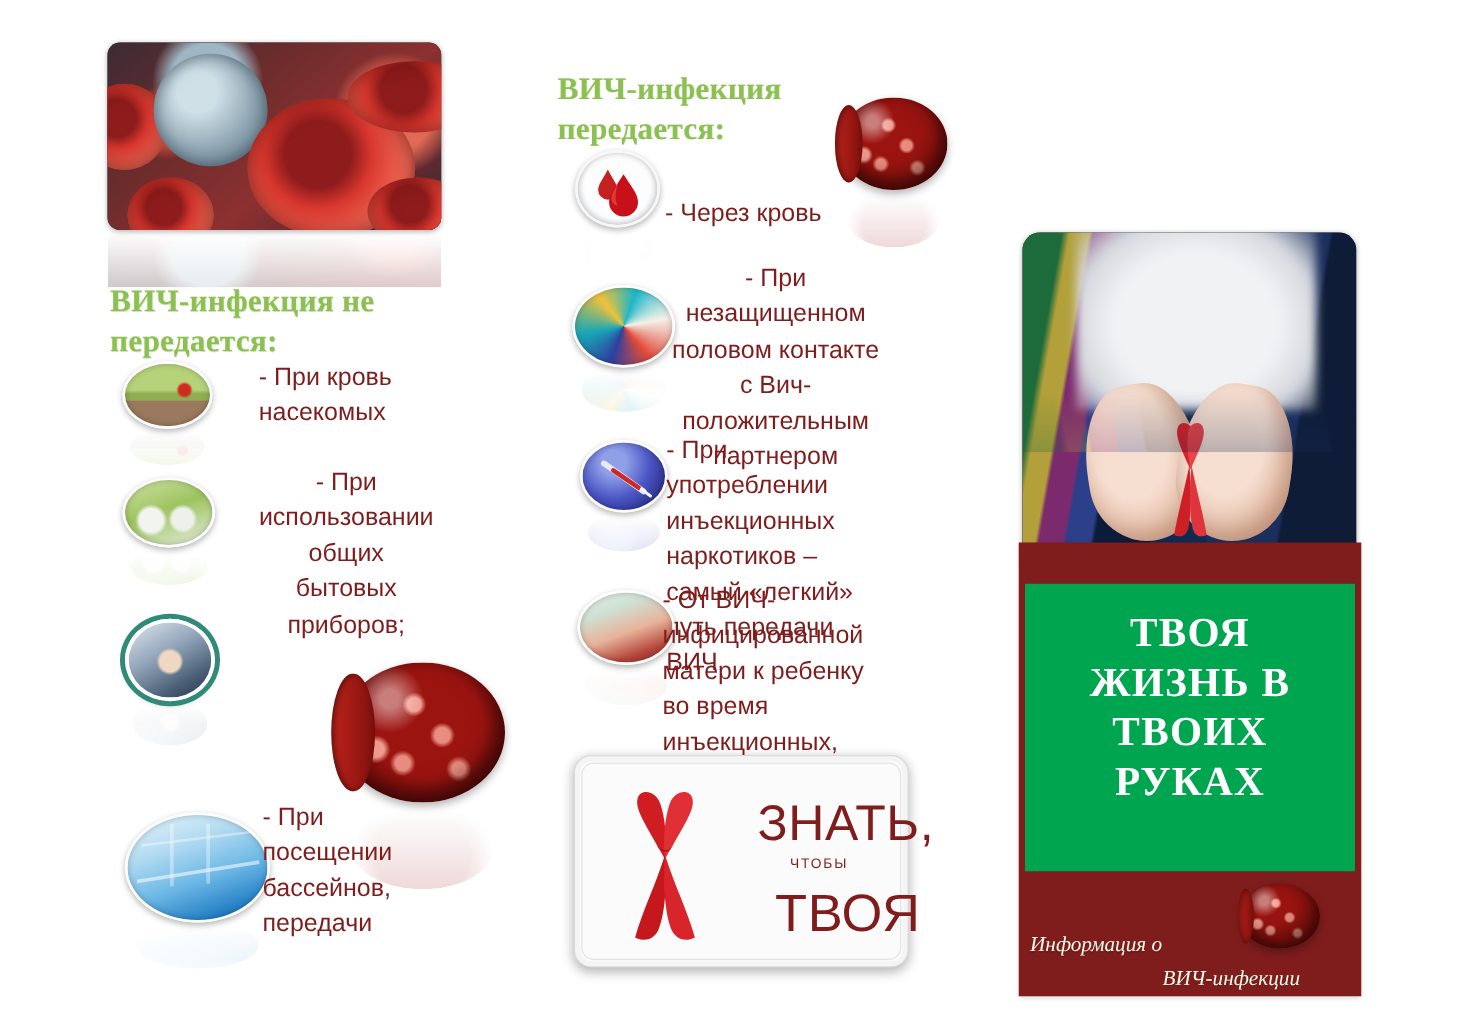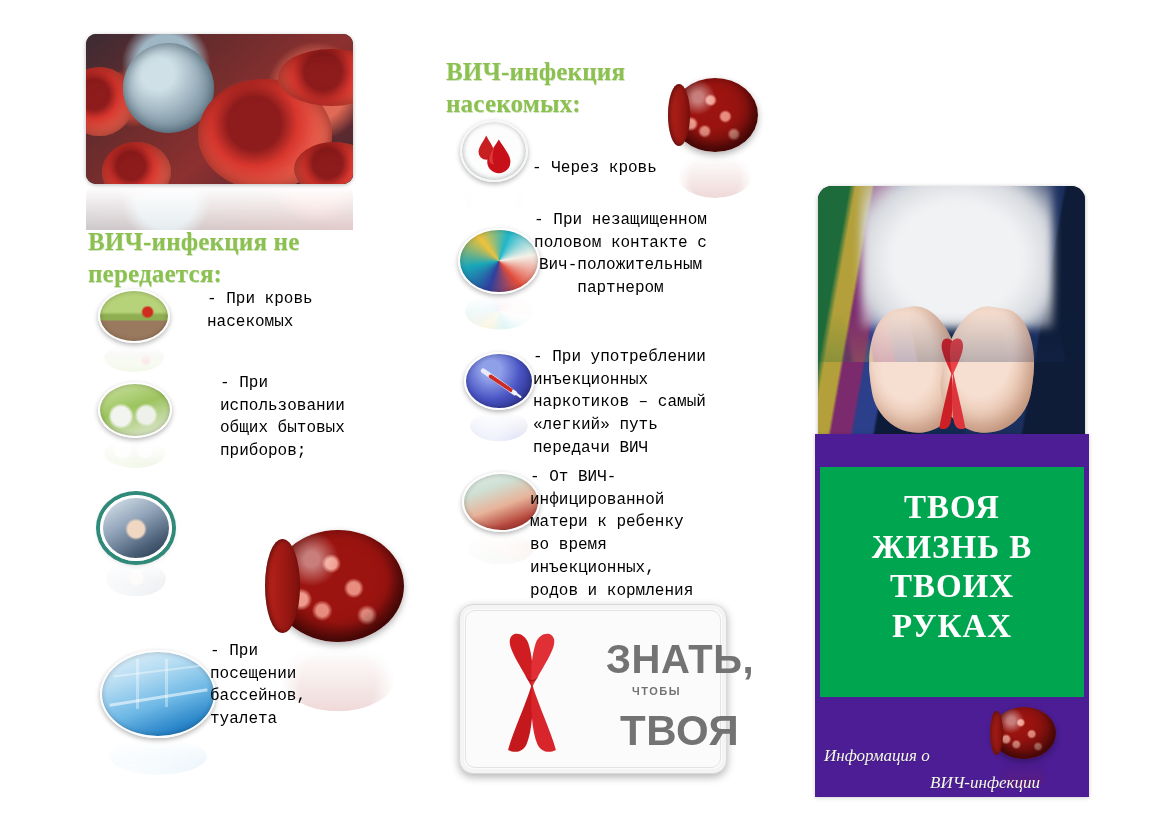--- a/index.html
+++ b/index.html
@@ -11,22 +11,22 @@
   .page{position:absolute;inset:0;}
 
   
   .abs{position:absolute;}
   .heading{
     color:#8CC152;font-family:"Liberation Serif",serif;
     font-weight:bold;font-size:25px;line-height:1.28;letter-spacing:.2px;
     text-shadow:0.5px 0.5px 0 rgba(120,175,70,.35);
   }
   .body-txt{
-    color:#000000;font-family:Liberation Mono, monospace;
-    font-size:16px;line-height:1.42;
+    color:#7f1d1d;font-family:Liberation Sans, sans-serif;
+    font-size:20px;line-height:1.42;
   }
 
   
   .photo{
     border-radius:10px;overflow:hidden;position:relative;
     box-shadow:0 1px 4px rgba(0,0,0,.28);
     background:#111;
   }
   .photo .inner{position:absolute;inset:0;}
   .reflection{
@@ -144,29 +144,29 @@
   
   .know-card{
     position:absolute;background:#fbfbfb;border-radius:14px;
     border:1px solid #d9d9d9;
     box-shadow:0 3px 9px rgba(0,0,0,.3), inset 0 0 0 4px #f4f4f4;
   }
   .know-card .edge{
     position:absolute;inset:5px;border-radius:10px;border:1px solid #e3e3e3;
   }
   .know-txt{
-    position:absolute;color:#737373;font-family:"Liberation Sans",sans-serif;
-    font-weight:bold;letter-spacing:.5px;
+    position:absolute;color:#7f1d1d;font-family:"Liberation Sans",sans-serif;
+    font-weight:normal;letter-spacing:.5px;
   }
   .know-znat{font-size:40px;left:146px;top:32px;}
   .know-chtoby{font-size:11px;left:172px;top:80px;letter-spacing:1.5px;}
   .know-zhit{font-size:42px;left:160px;top:102px;}
 
   
-  .green-panel{position:absolute;background:#4c1d95;box-shadow:0 1px 4px rgba(0,0,0,.18);}
+  .green-panel{position:absolute;background:#7f1d1d;box-shadow:0 1px 4px rgba(0,0,0,.18);}
   .green-inner{position:absolute;background:#00A550;}
   .panel-title{
     position:absolute;left:0;right:0;text-align:center;color:#ffffff;
     font-family:"Liberation Serif",serif;font-weight:bold;
     font-size:33px;line-height:1.2;letter-spacing:1px;
   }
   .panel-caption{
     position:absolute;color:#f4fbe8;font-family:"Liberation Serif",serif;
     font-style:italic;font-size:17px;line-height:1.5;
     text-shadow:0 1px 1px rgba(0,0,0,.18);
@@ -198,21 +198,21 @@
   <div class="badge-wrap" style="left:98px;top:289px;width:72px;height:54px;">
     <div class="badge ico-insect" style="inset:0;"></div>
     <div class="badge-refl ico-insect"></div>
   </div>
   <div class="body-txt abs" style="left:207px;top:288px;width:130px;">- При кровь насекомых</div>
 
   <div class="badge-wrap" style="left:98px;top:382px;width:74px;height:56px;">
     <div class="badge ico-dishes" style="inset:0;"></div>
     <div class="badge-refl ico-dishes"></div>
   </div>
-  <div class="body-txt abs" style="left:220px;top:372px;width:140px;">- При использовании общих  бытовых приборов;</div>
+  <div class="body-txt abs" style="left:207px;top:372px;width:140px;text-align:center;">- При использовании общих  бытовых приборов;</div>
 
   <div class="badge-wrap" style="left:100px;top:495px;width:72px;height:66px;">
     <div class="badge ico-handshake" style="inset:0;border-width:3px;"></div>
     <div class="badge-refl ico-handshake" style="box-shadow:none;"></div>
   </div>
 
   <div class="abs" style="left:272px;top:530px;width:132px;height:112px;">
     <div class="virus" style="inset:0;">
         <span class="rim"></span>
       </div>
@@ -221,23 +221,23 @@
 
   <div class="badge-wrap" style="left:100px;top:650px;width:116px;height:88px;">
     <div class="badge ico-pool" style="inset:0;">
       <span class="ln" style="left:6%;top:52%;width:88%;height:3px;transform:rotate(-9deg);"></span>
       <span class="ln" style="left:10%;top:22%;width:80%;height:2px;transform:rotate(-7deg);opacity:.7;"></span>
       <span class="ln" style="left:30%;top:8%;width:3px;height:60%;opacity:.65;"></span>
       <span class="ln" style="left:56%;top:8%;width:3px;height:58%;opacity:.65;"></span>
     </div>
     <div class="badge-refl ico-pool" style="height:42%;"></div>
   </div>
-  <div class="body-txt abs" style="left:210px;top:640px;width:120px;">- При посещении бассейнов, туалета</div>
-
-  <div class="heading abs" style="left:446px;top:56px;width:230px;">ВИЧ-инфекция насекомых:</div>
+  <div class="body-txt abs" style="left:210px;top:640px;width:120px;">- При посещении бассейнов, передачи</div>
+
+  <div class="heading abs" style="left:446px;top:56px;width:230px;">ВИЧ-инфекция передается:</div>
 
   <div class="abs" style="left:672px;top:78px;width:86px;height:74px;">
     <div class="virus" style="inset:0;">
         <span class="rim"></span>
       </div>
     <div class="virus-refl" style="left:6%;right:6%;top:100%;height:62%;"></div>
   </div>
 
   <div class="badge-wrap" style="left:460px;top:120px;width:68px;height:62px;">
     <div class="badge ico-blood" style="inset:0;border-color:#f7f7f7;">

